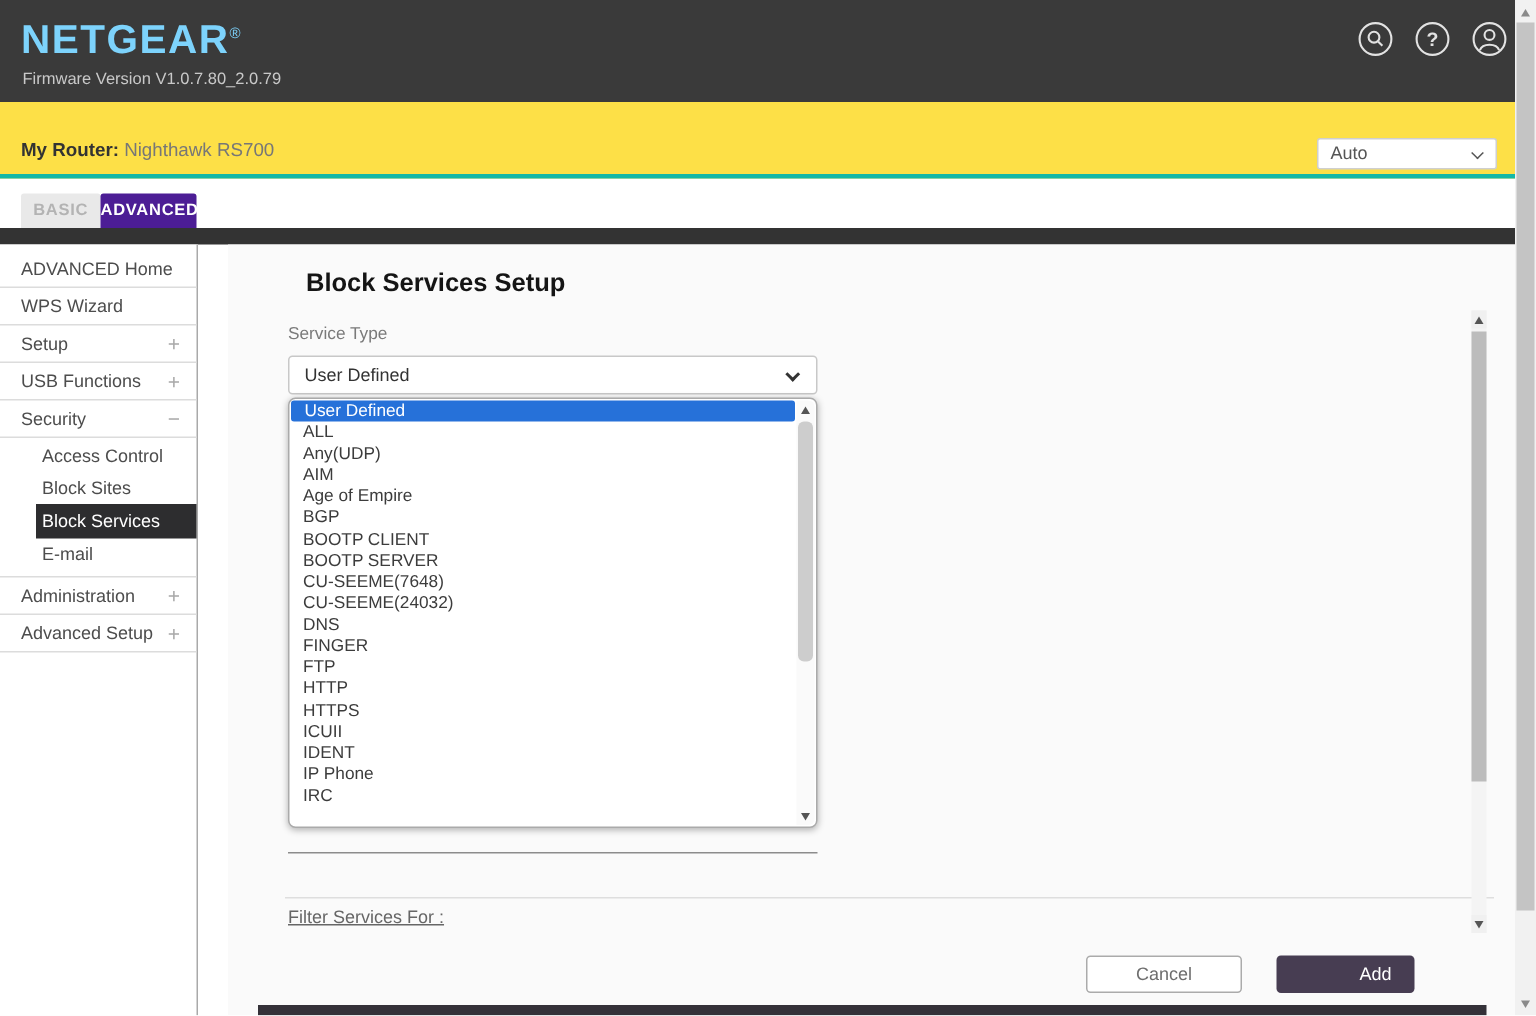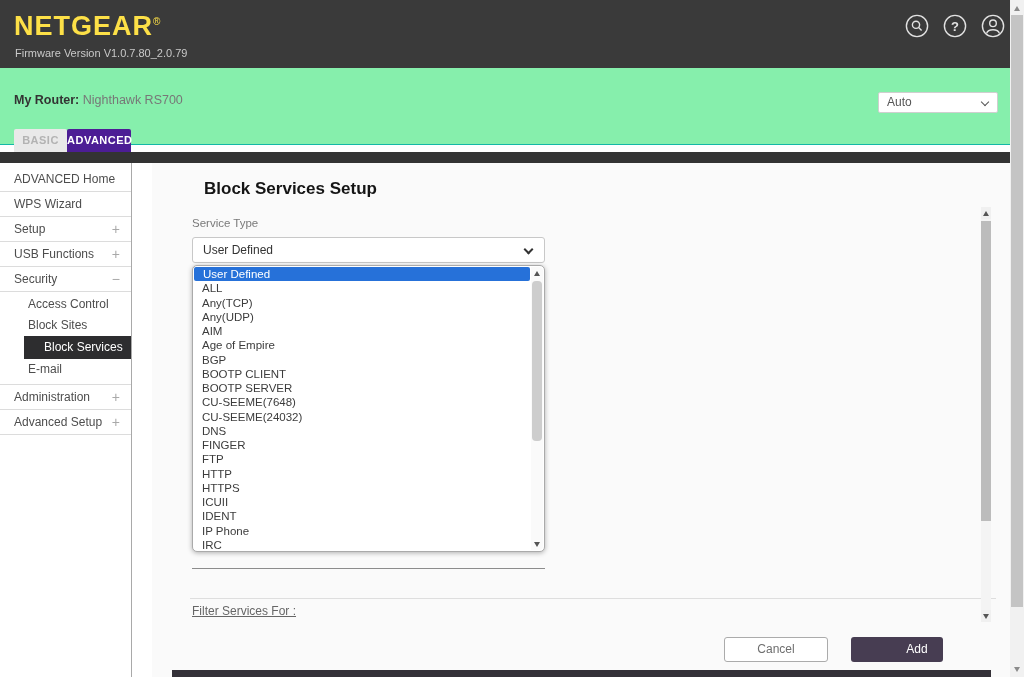--- a/index.html
+++ b/index.html
@@ -4,48 +4,48 @@
 <style>
   * { box-sizing: border-box; margin: 0; padding: 0; }
   html,body { background:#fff; }
   .page {
     position: relative; width: 1024px; height: 677px;
     font-family: "Liberation Sans", sans-serif;
     background: #fff; overflow: hidden;
   }
   
   .header { position:absolute; left:0; top:0; width:1010px; height:68px; background:#3a3a3a; }
-  .logo { position:absolute; left:14px; top:11px; color:#fde047; font-size:27px; font-weight:bold; letter-spacing:1px; }
+  .logo { position:absolute; left:14px; top:11px; color:#7dd3fc; font-size:27px; font-weight:bold; letter-spacing:1px; }
   .logo sup { font-size:10px; font-weight:normal; vertical-align:super; }
   .firmware { position:absolute; left:15px; top:47px; color:#c9c9c9; font-size:11px; }
   .hicons { position:absolute; left:905px; top:14px; width:100px; height:24px; display:flex; gap:14px; }
   .hicon { width:24px; height:24px; cursor:pointer; }
   
-  .topbar { position:absolute; left:0; top:68px; width:1010px; height:77px; background:#86efac; border-bottom:1px solid #14b8a6; }
+  .topbar { position:absolute; left:0; top:68px; width:1010px; height:51px; background:#fde047; border-bottom:3px solid #14b8a6; }
   .router-line { position:absolute; left:14px; top:25px; font-size:12.5px; color:#777; }
   .router-line b { color:#333; }
   .mode-select { position:absolute; left:878px; top:24px; width:120px; height:21px; background:#fff;
     border:1px solid #cfcfcf; border-radius:2px; font-size:12px; color:#555; line-height:19px;
     padding-left:8px; cursor:pointer; }
   .mode-select .chev { position:absolute; right:9px; top:6px; }
   .chev { width:6px; height:6px; border-right:1.5px solid #555; border-bottom:1.5px solid #555;
     transform:rotate(45deg); display:inline-block; }
   
   .tab { position:absolute; top:129px; height:23px; font-size:11px; font-weight:bold; letter-spacing:.5px;
     text-align:center; line-height:23px; border-radius:2px 2px 0 0; cursor:pointer; }
   .tab.basic { left:14px; width:53px; background:#e9e9e9; color:#b3b3b3; }
   .tab.advanced { left:67px; width:64px; background:#4c1d95; color:#fff; }
   .darkbar { position:absolute; left:0; top:152px; width:1010px; height:11px; background:#333; }
   
   .sidebar { position:absolute; left:0; top:163px; width:132px; height:514px; background:#fff;
     border-right:1px solid #a9a9a9; padding-top:4px; }
   .side-item { position:relative; font-size:12px; color:#4d4d4d; cursor:pointer; }
   .side-item.top { height:25px; line-height:25px; padding-left:14px; border-bottom:1px solid #dcdcdc; }
   .side-item.sub { height:21px; line-height:21px; padding-left:28px; }
-  .side-item.sub.selected { margin-left:24px; padding-left:20px; height:23px; line-height:23px;
+  .side-item.sub.selected { margin-left:24px; padding-left:4px; height:23px; line-height:23px;
     background:#2d2d2f; color:#fff; }
   .subwrap { border-bottom:1px solid #dcdcdc; padding:2px 0 4px 0; }
   .si-toggle { position:absolute; right:11px; top:0; color:#a9a9a9; font-size:14px; font-weight:normal; }
   
   .main { position:absolute; left:152px; top:163px; width:858px; height:514px; background:#fafafa; }
   .page-title { position:absolute; left:204px; top:179px; font-size:17px; font-weight:bold; color:#151515; }
   .field-label { position:absolute; left:192px; top:217px; font-size:11.5px; color:#7a7a7a; }
   .service-select { position:absolute; left:192px; top:237px; width:353px; height:26px; background:#fff;
     border:1px solid #c8c8c8; border-radius:3px; font-size:12px; color:#333; line-height:24px;
     padding-left:10px; cursor:pointer; }
@@ -145,21 +145,20 @@
 
   <div class="service-select">
     <span>User Defined</span>
     <span class="chev"></span>
   </div>
 
   <div class="dropdown">
     <div class="options">
         <div class="option selected">User Defined</div>
         <div class="option">ALL</div>
-        <div class="option">Any(TCP)</div>
         <div class="option">Any(UDP)</div>
         <div class="option">AIM</div>
         <div class="option">Age of Empire</div>
         <div class="option">BGP</div>
         <div class="option">BOOTP CLIENT</div>
         <div class="option">BOOTP SERVER</div>
         <div class="option">CU-SEEME(7648)</div>
         <div class="option">CU-SEEME(24032)</div>
         <div class="option">DNS</div>
         <div class="option">FINGER</div>

